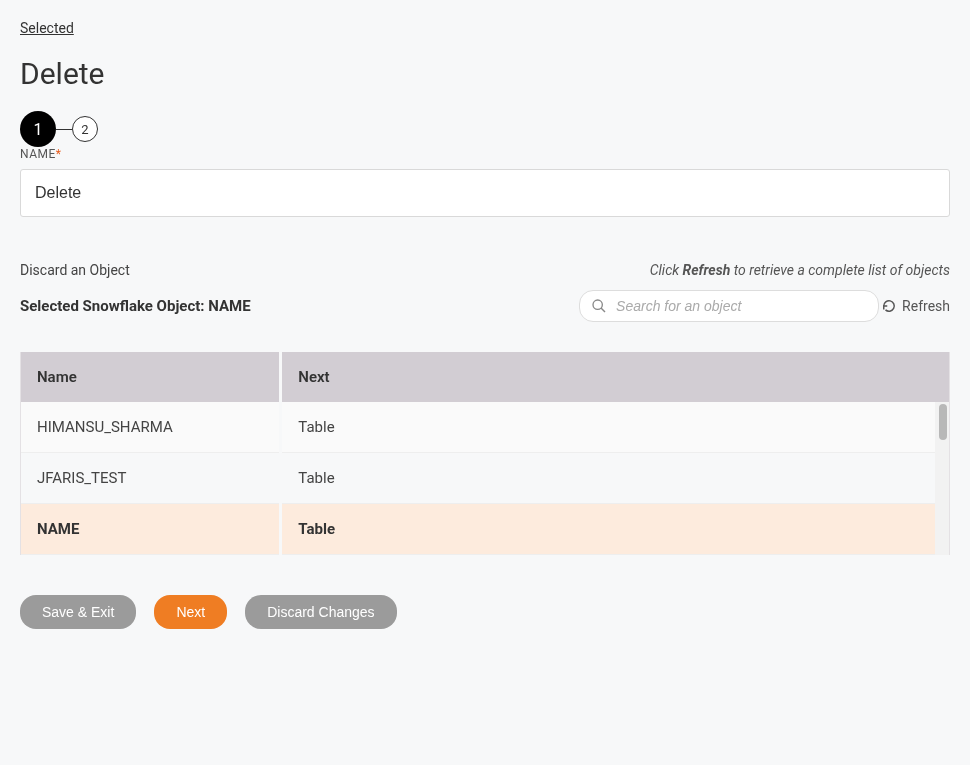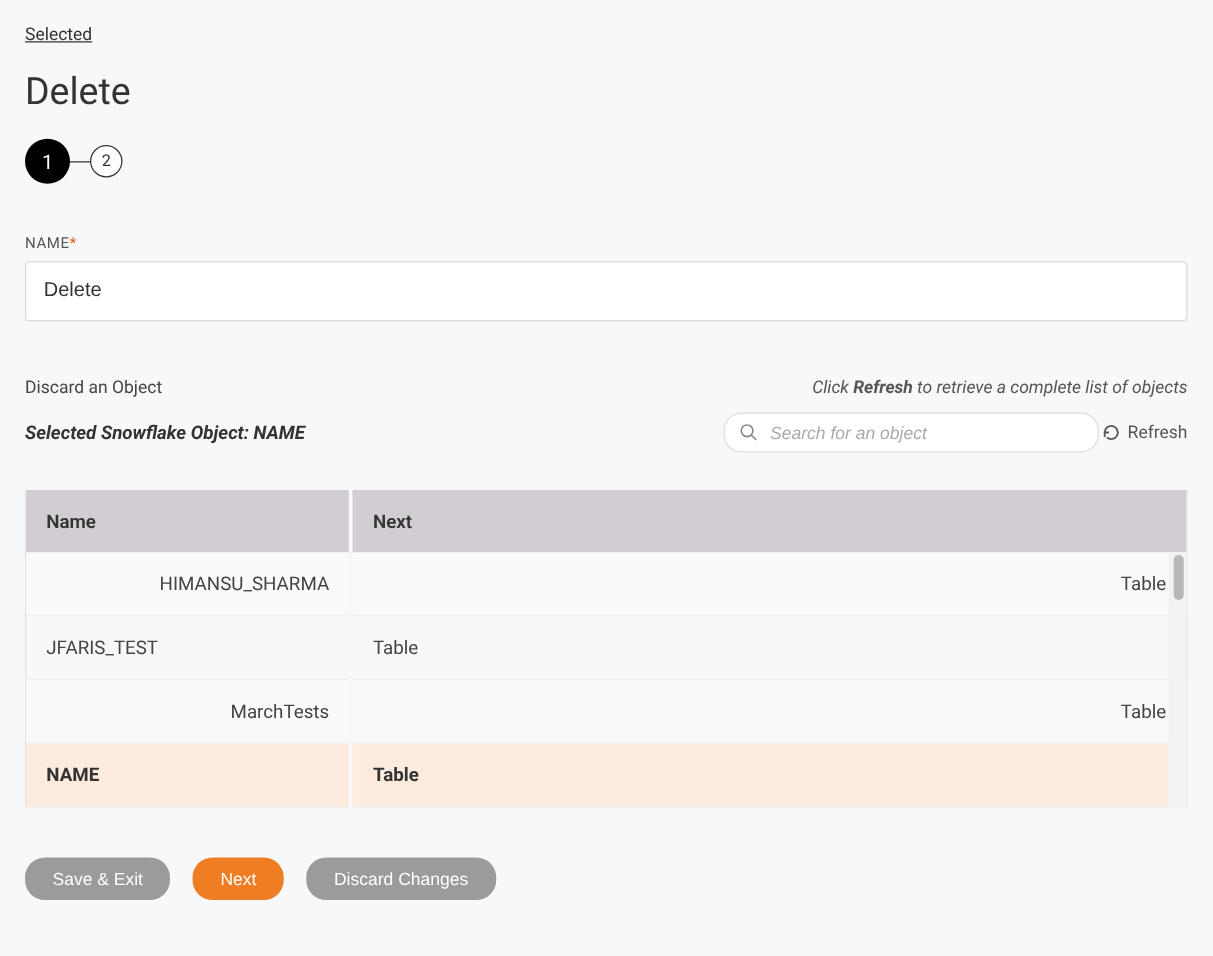--- a/index.html
+++ b/index.html
@@ -51,21 +51,20 @@
     font-size: 13px;
   }
   .step-connector {
     width: 16px;
     height: 1px;
     background: #333;
   }
   .field-label {
     font-size: 12px;
     color: #555;
-    margin-top: 40px;
     letter-spacing: 0.5px;
   }
   .required {
     color: #e85c1c;
   }
   .name-input {
     width: 100%;
     padding: 14px 14px;
     font-size: 16px;
     border: 1px solid #d9d9d9;
@@ -96,21 +95,20 @@
   .object-mid {
     display: flex;
     justify-content: space-between;
     align-items: center;
     margin-top: 12px;
   }
   .selected-obj {
     font-size: 15px;
     font-weight: 700;
     color: #333;
-    font-style: italic;
   }
   .search-refresh {
     display: flex;
     align-items: center;
     gap: 3px;
   }
   .search-wrap {
     position: relative;
     width: 300px;
   }
@@ -170,21 +168,21 @@
   .object-table thead th:last-child { border-right: none; }
   .object-table thead th.col-name { width: 28%; }
   .object-table tbody td {
     padding: 16px 16px;
     font-size: 15px;
     color: #444;
     border-right: 3px solid #f7f8f9;
     border-bottom: 1px solid #eee;
   }
   .object-table tbody td:last-child { border-right: none; }
-  .object-table tbody tr.alt { background: #fafafa; text-align: right; }
+  .object-table tbody tr.alt { background: #fafafa; }
   .object-table tbody tr.selected {
     background: #fdebdd;
   }
   .object-table tbody tr.selected td {
     font-weight: 700;
     color: #333;
   }
   .object-table tbody tr { cursor: pointer; }
   .scroll-track {
     position: absolute;
@@ -278,24 +276,20 @@
       </thead>
       <tbody id="table-body">
           <tr class="alt">
             <td>HIMANSU_SHARMA</td>
             <td>Table</td>
           </tr>
           <tr>
             <td>JFARIS_TEST</td>
             <td>Table</td>
           </tr>
-          <tr class="alt">
-            <td>MarchTests</td>
-            <td>Table</td>
-          </tr>
           <tr class="selected">
             <td>NAME</td>
             <td>Table</td>
           </tr>
         </tbody>
     </table>
     <div class="scroll-track">
       <div class="scroll-thumb"></div>
     </div>
   </div>

